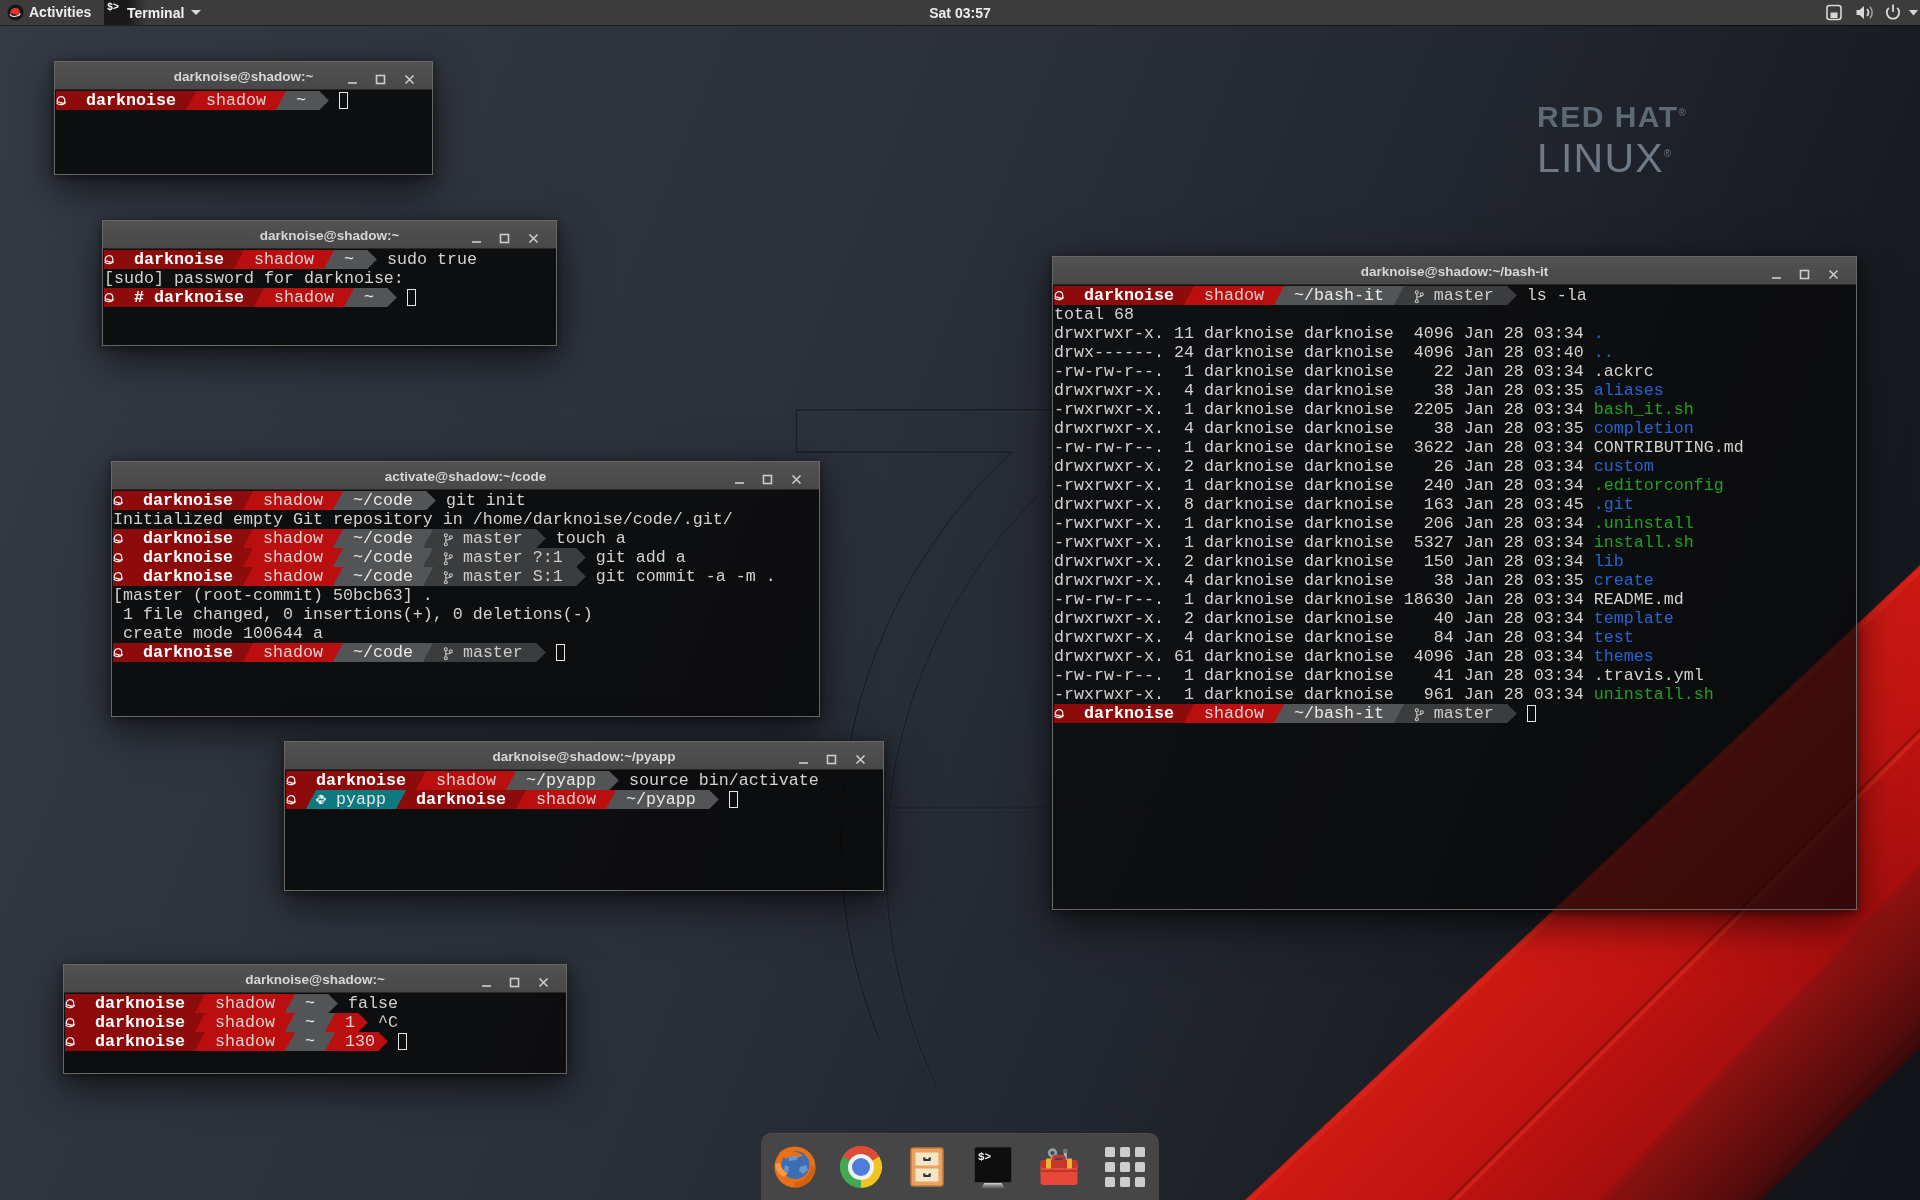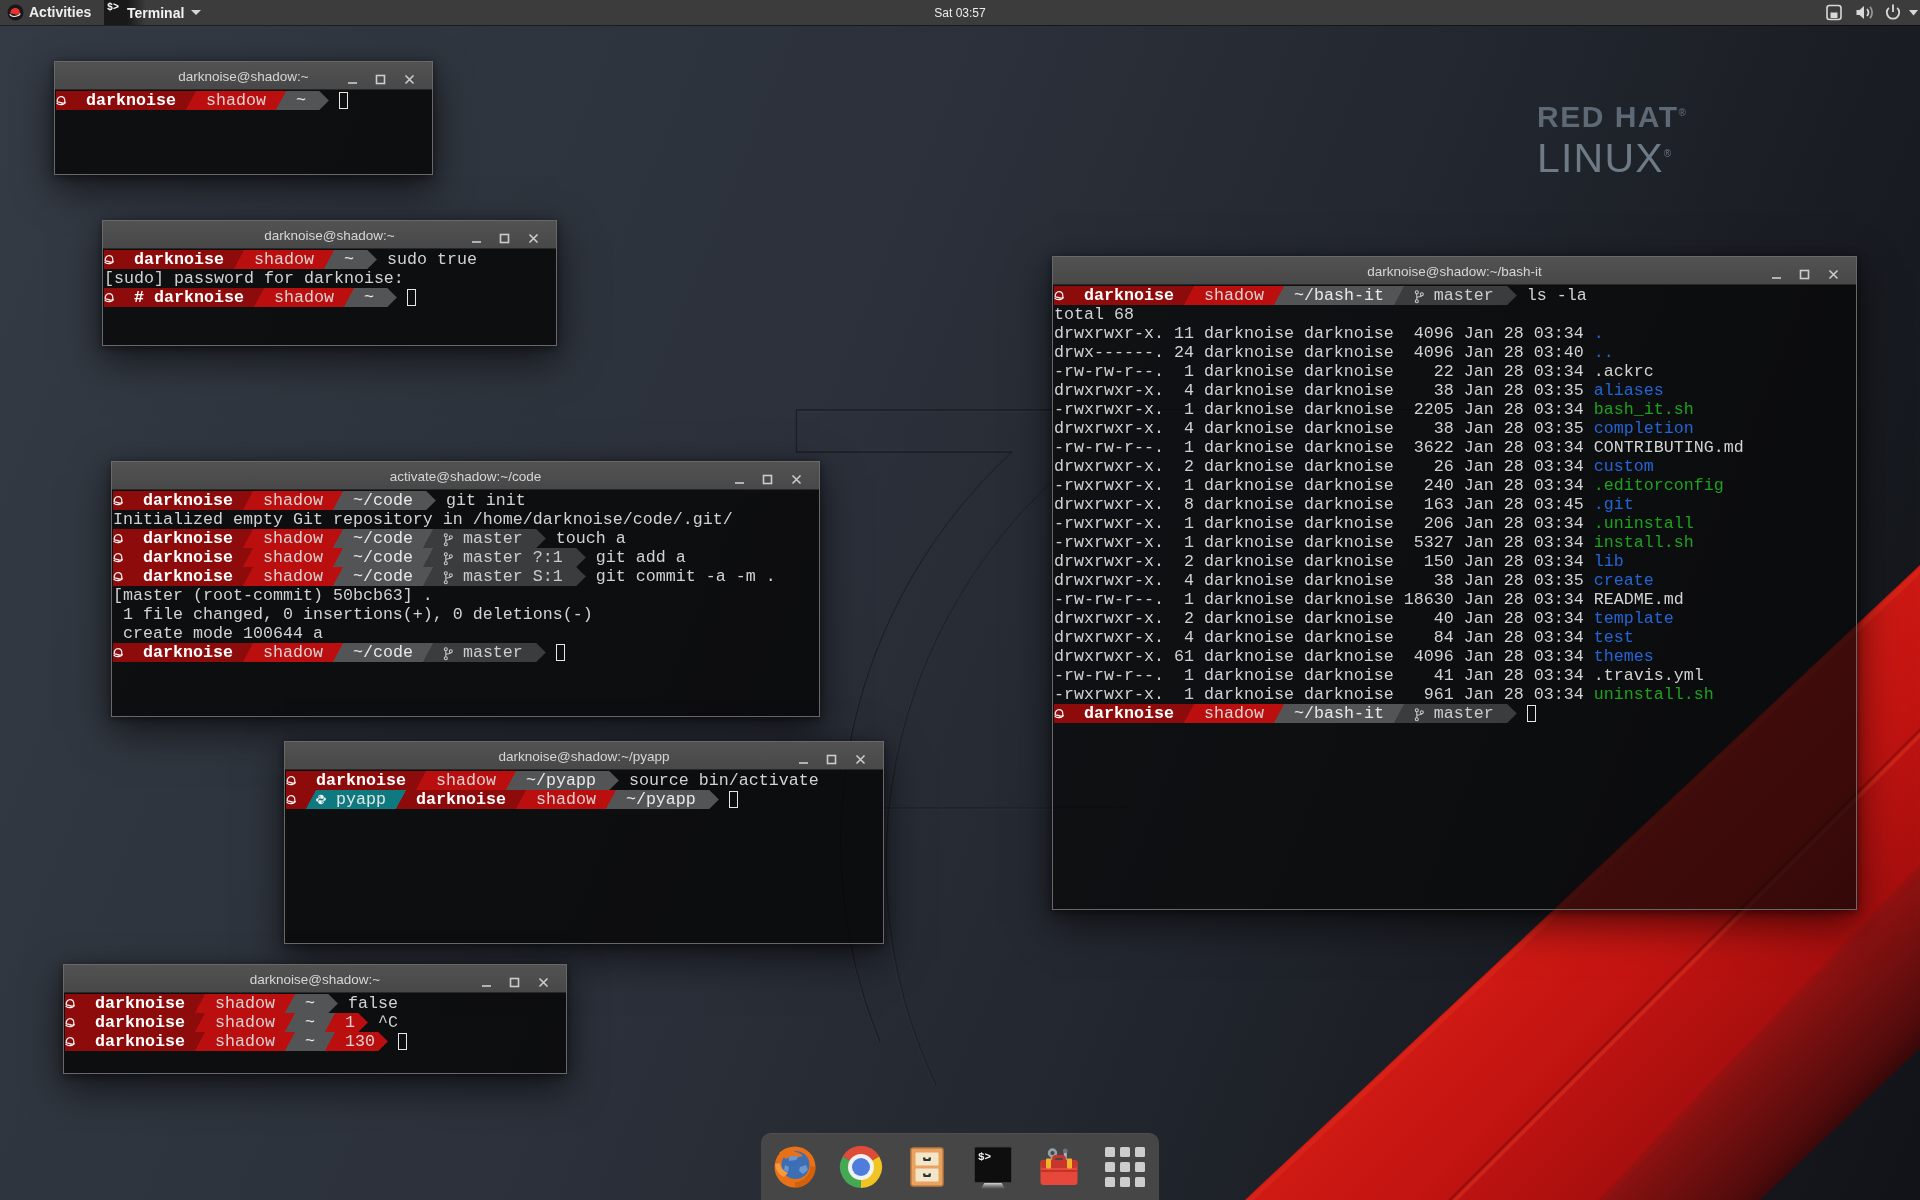--- a/index.html
+++ b/index.html
@@ -6,30 +6,30 @@
 .abs{position:absolute;left:0;top:0}
 .wall{position:absolute;left:0;top:0;width:1920px;height:1200px;
  background:linear-gradient(112deg,#353b45 0%,#2f353e 22%,#2b303a 42%,#23272f 62%,#181b21 82%,#111318 100%)}
 .topbar{position:absolute;left:0;top:0;width:1920px;height:25px;background:#3c3c3c;z-index:50;
  box-shadow:0 1px 0 rgba(0,0,0,0.45)}
 .tb-act{position:absolute;left:29px;top:0;height:25px;line-height:25px;font-size:14px;font-weight:bold;color:#ededed}
 .tb-hat{position:absolute;left:7px;top:4px}
 .tb-termblk{position:absolute;left:104px;top:0}
 .tb-termlbl{position:absolute;left:127px;top:0;height:25px;line-height:26px;font-size:14px;font-weight:bold;color:#f2f2f2}
 .tb-tri{position:absolute;left:191px;top:10px;width:0;height:0;border:5px solid transparent;border-top-color:#d8d8d8;border-bottom:none}
-.tb-clock{position:absolute;left:860px;width:200px;text-align:center;top:0;height:25px;line-height:26px;font-size:12px;font-weight:normal;color:#ededed}
+.tb-clock{position:absolute;left:860px;width:200px;text-align:center;top:0;height:25px;line-height:26px;font-size:14px;font-weight:bold;color:#ededed}
 .tb-right{position:absolute;right:0;top:0}
 .logo{position:absolute;left:1537px;top:102px;color:#5d6974;line-height:1}
 .logo .l1{font-size:30px;font-weight:bold;letter-spacing:1.5px;color:#5d6974}
 .logo .l23{font-size:41px;color:#6e7a85;letter-spacing:1.2px;margin-top:6px}
 .logo .l23+.l23{margin-top:-1px}
 .logo sup{font-size:10px;vertical-align:super}
 .win{position:absolute;border:1px solid #686868;border-top:none;box-shadow:0 14px 38px rgba(0,0,0,0.6),0 2px 8px rgba(0,0,0,0.5);z-index:10}
 .tbar{position:relative;height:29px;background:linear-gradient(#525252,#484848);border-top:1px solid #686868;border-bottom:1px solid #282828}
-.ttl{position:absolute;left:0;right:0;top:0;height:28px;line-height:29px;text-align:center;font-size:13.5px;font-weight:normal;color:#d6d6d6}
+.ttl{position:absolute;left:0;right:0;top:0;height:28px;line-height:29px;text-align:center;font-size:13.5px;font-weight:bold;color:#d6d6d6}
 .wb{position:absolute;top:8.5px;width:11px;height:11px}
 .term{position:relative;display:block;width:100%;height:calc(100% - 29px);overflow:hidden;
  font-family:"Liberation Mono",monospace;font-size:16.66px;line-height:19px;color:#d2d2d2;padding:1px 0 0 1px}
 .term b{font-weight:bold;color:#ffffff}
 .sp,.ar{display:inline-block;width:10px;height:19px;vertical-align:top}
 .ar{width:13px;clip-path:polygon(0 0,26% 0,100% 50%,26% 100%,0 100%)}
 .ib{vertical-align:top}
 .s1{background:#8e0b0b;color:#fff}
 .s2{background:#bb0f0f;color:#dcd3d3}
 .s3{background:#525456;color:#e9e9e9}
@@ -206,21 +206,21 @@
             </g>
           </svg><b>&nbsp;&nbsp;darknoise&nbsp;</b></span><span class="sp" style="background:linear-gradient(117.7deg,#8e0b0b 49.4%,#bb0f0f 50.6%)"></span><span class="s2">&nbsp;shadow&nbsp;</span><span class="sp" style="background:linear-gradient(117.7deg,#bb0f0f 49.4%,#525456 50.6%)"></span><span class="s3">&nbsp;~/code&nbsp;</span><span class="sp" style="background:linear-gradient(117.7deg,#525456 49.4%,#3a3c3e 50.6%)"></span><span class="s4">&nbsp;<svg class="ib" width="10" height="19" viewBox="0 0 10 19">
             <g stroke="#c8c8c8" stroke-width="1.1" fill="none">
               <circle cx="2.8" cy="6.3" r="1.5"></circle>
               <circle cx="2.8" cy="15.2" r="1.5"></circle>
               <circle cx="7.8" cy="8.3" r="1.5"></circle>
               <path d="M2.8 7.8 L2.8 13.7 M2.8 12 C2.8 9.8 7.8 11.6 7.8 9.8"></path>
             </g>
           </svg>&nbsp;master&nbsp;</span><span class="ar" style="background:#3a3c3e"></span>&nbsp;<span class="cur"></span></pre>
     </div>
-    <div class="win" style="left:284px;top:741px;width:600px;height:203px">
+    <div class="win" style="left:284px;top:741px;width:600px;height:150px">
       <div class="tbar">
         <span class="ttl">darknoise@shadow:~/pyapp</span>
         <span class="wb" style="right:74px"><svg width="11" height="11" viewBox="0 0 11 11">
             <path d="M1 9 H10" stroke="#ccc" stroke-width="1.6"></path>
           </svg></span>
         <span class="wb" style="right:46px"><svg width="11" height="11" viewBox="0 0 11 11">
             <rect x="1.5" y="1.5" width="8" height="8" fill="none" stroke="#ccc" stroke-width="1.6"></rect>
           </svg></span>
         <span class="wb" style="right:17px"><svg width="11" height="11" viewBox="0 0 11 11">
             <path d="M1.5 1.5 L9.5 9.5 M9.5 1.5 L1.5 9.5" stroke="#ccc" stroke-width="1.6"></path>

